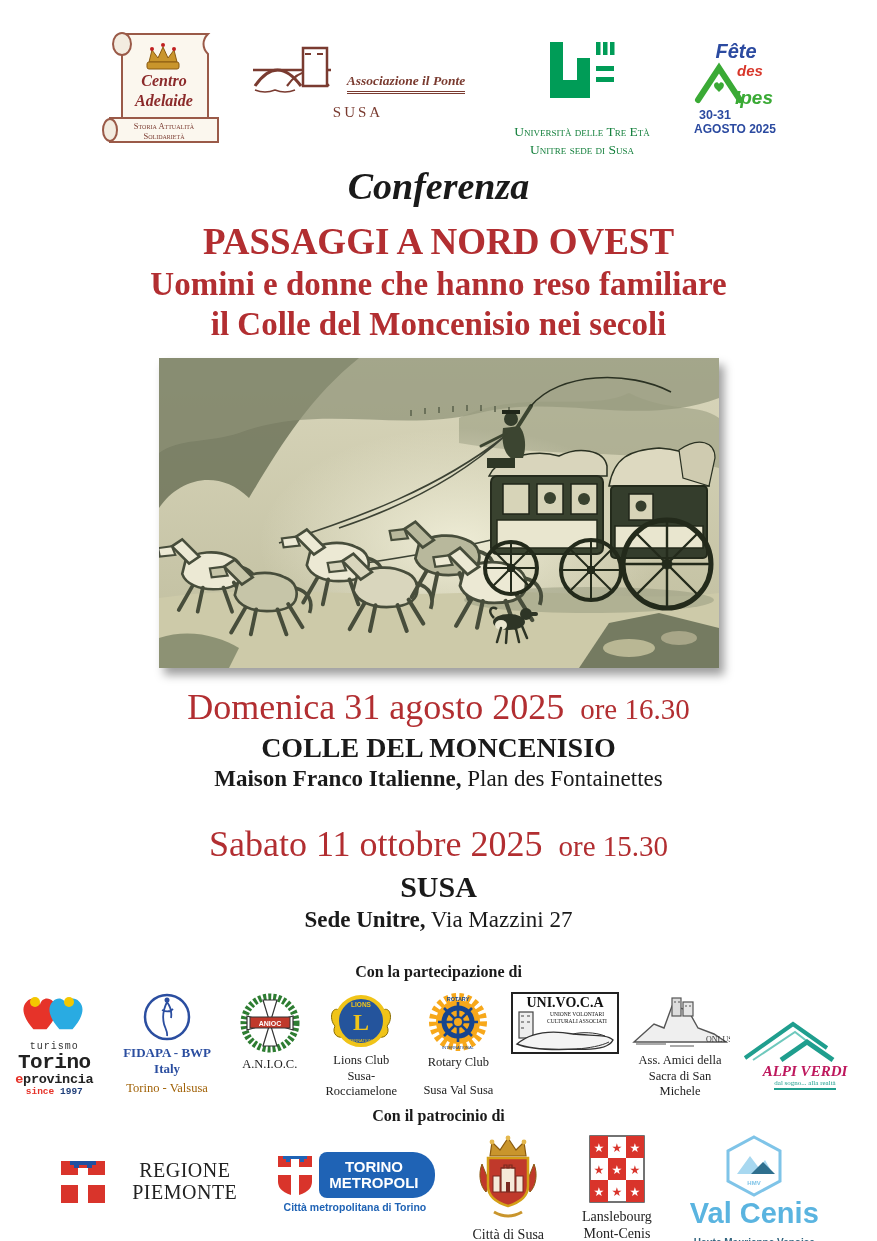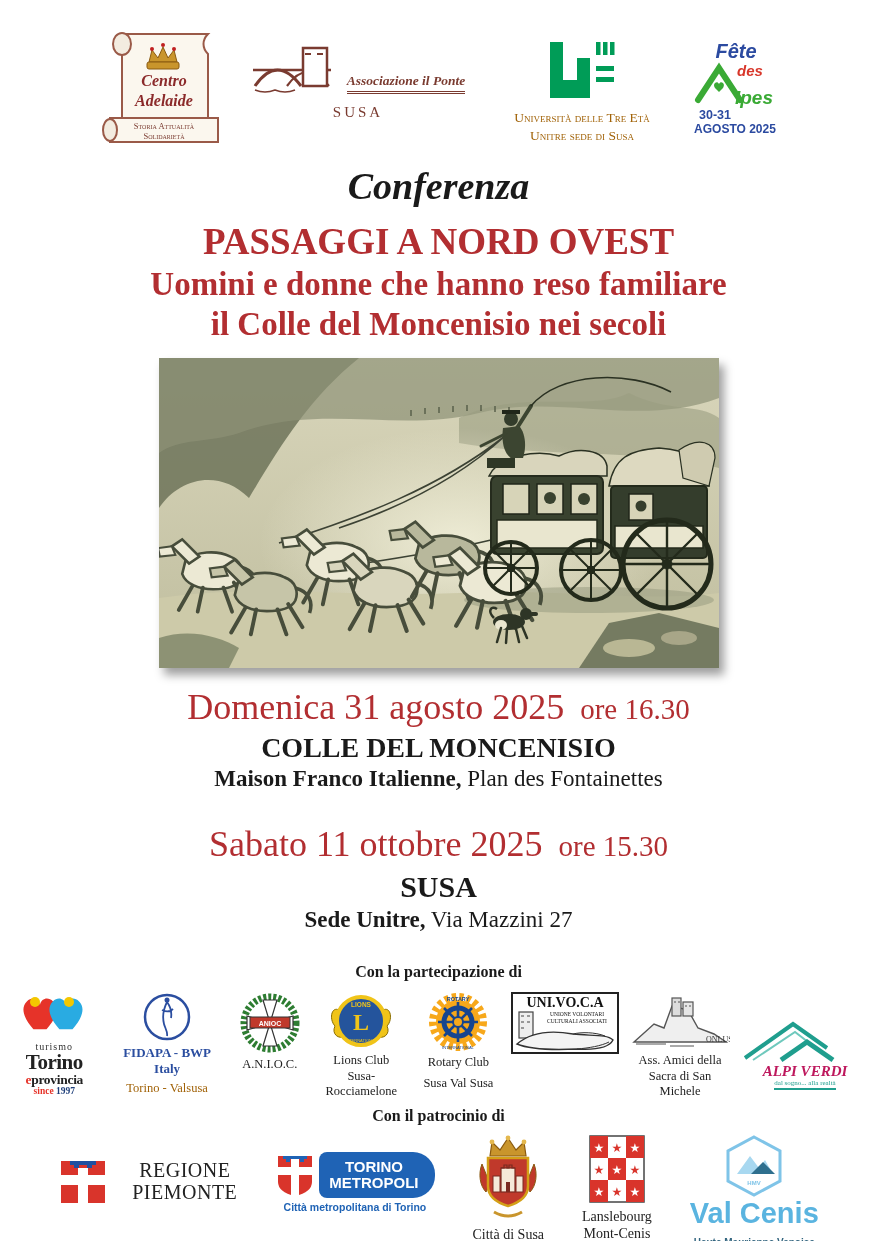--- a/index.html
+++ b/index.html
@@ -9,21 +9,21 @@
   
   .hdr{position:relative;height:160px;}
   .hdr .abs{position:absolute;}
   .centro{left:92px;top:22px;}
   .ponte{left:248px;top:42px;width:220px;text-align:center;}
   .ponte-row{display:flex;align-items:flex-end;justify-content:center;gap:4px;}
   .ponte-name{font-style:italic;font-weight:bold;color:#7a3b30;font-size:13.5px;
               border-bottom:3px double #7a3b30;padding-bottom:2px;white-space:nowrap;}
   .ponte-city{color:#7a3b30;font-size:15px;letter-spacing:3px;margin-top:10px;}
   .unitre{left:492px;top:40px;width:180px;text-align:center;}
-  .unitre-lines{font-variant:small-caps;font-size:13.5px;color:#a16207;line-height:1.3;margin-top:7px;}
+  .unitre-lines{font-variant:small-caps;font-size:13.5px;color:#15803d;line-height:1.3;margin-top:21px;}
   .fete{left:688px;top:38px;}
 
   
   .kicker{text-align:center;font-style:italic;font-weight:bold;font-size:38px;margin-top:2px;line-height:48px;}
   .title{text-align:center;color:#b22e31;font-weight:bold;font-size:37px;line-height:44px;margin:10px 0 0 0;}
   .subtitle{text-align:center;color:#b22e31;font-weight:bold;font-size:33px;line-height:40px;margin:0;}
 
   
   .engraving{width:560px;height:310px;margin:14px auto 0 auto;
              box-shadow:5px 7px 9px rgba(0,0,0,.38);}
@@ -41,21 +41,21 @@
 
   
   .sec-head{text-align:center;font-weight:bold;font-size:16px;line-height:20px;margin-top:28px;}
   .sec-head.second{margin-top:6px;}
   .prow{display:flex;justify-content:center;align-items:flex-start;gap:11px;margin-top:10px;padding:0 8px;}
   .pitem{display:flex;flex-direction:column;align-items:center;text-align:center;}
   .cap{font-size:12.5px;line-height:1.25;color:#222;margin-top:3px;}
   .cap.blue{color:#2b4ea0;font-weight:bold;font-size:13px;}
   .cap.blue2{color:#a16207;font-weight:normal;font-size:12.5px;}
 
-  .turismo-txt{font-family:Liberation Serif, serif;line-height:1;}
+  .turismo-txt{font-family:Liberation Mono, monospace;line-height:1;}
   .turismo-txt .t1{font-size:10px;color:#333;letter-spacing:1px;}
   .turismo-txt .t2{font-size:21px;font-weight:bold;color:#222;letter-spacing:-0.5px;}
   .turismo-txt .t3{font-size:13.5px;font-weight:bold;color:#222;letter-spacing:-0.3px;}
   .turismo-txt .t3 .red-e{color:#e63329;}
   .turismo-txt .t4{font-size:9.5px;font-weight:bold;}
   .turismo-txt .t4 .since{color:#e63329;}
   .turismo-txt .t4 .yr{color:#1f3f7a;}
 
   .alpi-name{font-family:"Liberation Serif",serif;font-style:italic;font-weight:bold;
              color:#be185d;font-size:15px;line-height:1;}
@@ -307,21 +307,21 @@
       <svg width="60" height="60" viewBox="0 0 60 60">
         <circle cx="30" cy="30" r="25" fill="none" stroke="#f7a81b" stroke-width="8" stroke-dasharray="4.2 3.2"></circle>
         <circle cx="30" cy="30" r="22" fill="#f7a81b"></circle>
         <circle cx="30" cy="30" r="14" fill="#f7a81b" stroke="#17458f" stroke-width="5"></circle>
         <path d="M30,10 V50 M10,30 H50 M16,16 L44,44 M44,16 L16,44" stroke="#17458f" stroke-width="2.6"></path>
         <circle cx="30" cy="30" r="5" fill="#f7a81b" stroke="#17458f" stroke-width="2"></circle>
         <text x="30" y="9" text-anchor="middle" font-size="5.5" font-weight="bold" fill="#17458f" font-family="Liberation Sans, sans-serif">ROTARY</text>
         <text x="30" y="57" text-anchor="middle" font-size="4" fill="#17458f" font-family="Liberation Sans, sans-serif">INTERNATIONAL</text>
       </svg>
       <div class="cap">Rotary Club</div>
-      <div class="cap" style="margin-top:5px">Susa Val Susa</div>
+      <div class="cap" style="margin-top:12px">Susa Val Susa</div>
     </div>
 
     <div class="pitem" style="width:112px">
       <svg width="108" height="62" viewBox="0 0 108 62">
         <rect x="1" y="1" width="106" height="60" fill="#fff" stroke="#222" stroke-width="2"></rect>
         <text x="54" y="15" text-anchor="middle" font-size="14" font-weight="bold" fill="#111" font-family="Liberation Serif, serif">UNI.VO.C.A</text>
         <text x="66" y="24" text-anchor="middle" font-size="5.5" fill="#111" font-family="Liberation Serif, serif">UNIONE VOLONTARI</text>
         <text x="66" y="31" text-anchor="middle" font-size="5.5" fill="#111" font-family="Liberation Serif, serif">CULTURALI ASSOCIATI</text>
         <rect x="8" y="20" width="14" height="26" fill="#eee" stroke="#444" stroke-width="1.2"></rect>
         <path d="M10,24 h3 M16,24 h3 M10,30 h3 M16,30 h3 M10,36 h3" stroke="#444" stroke-width="1"></path>

